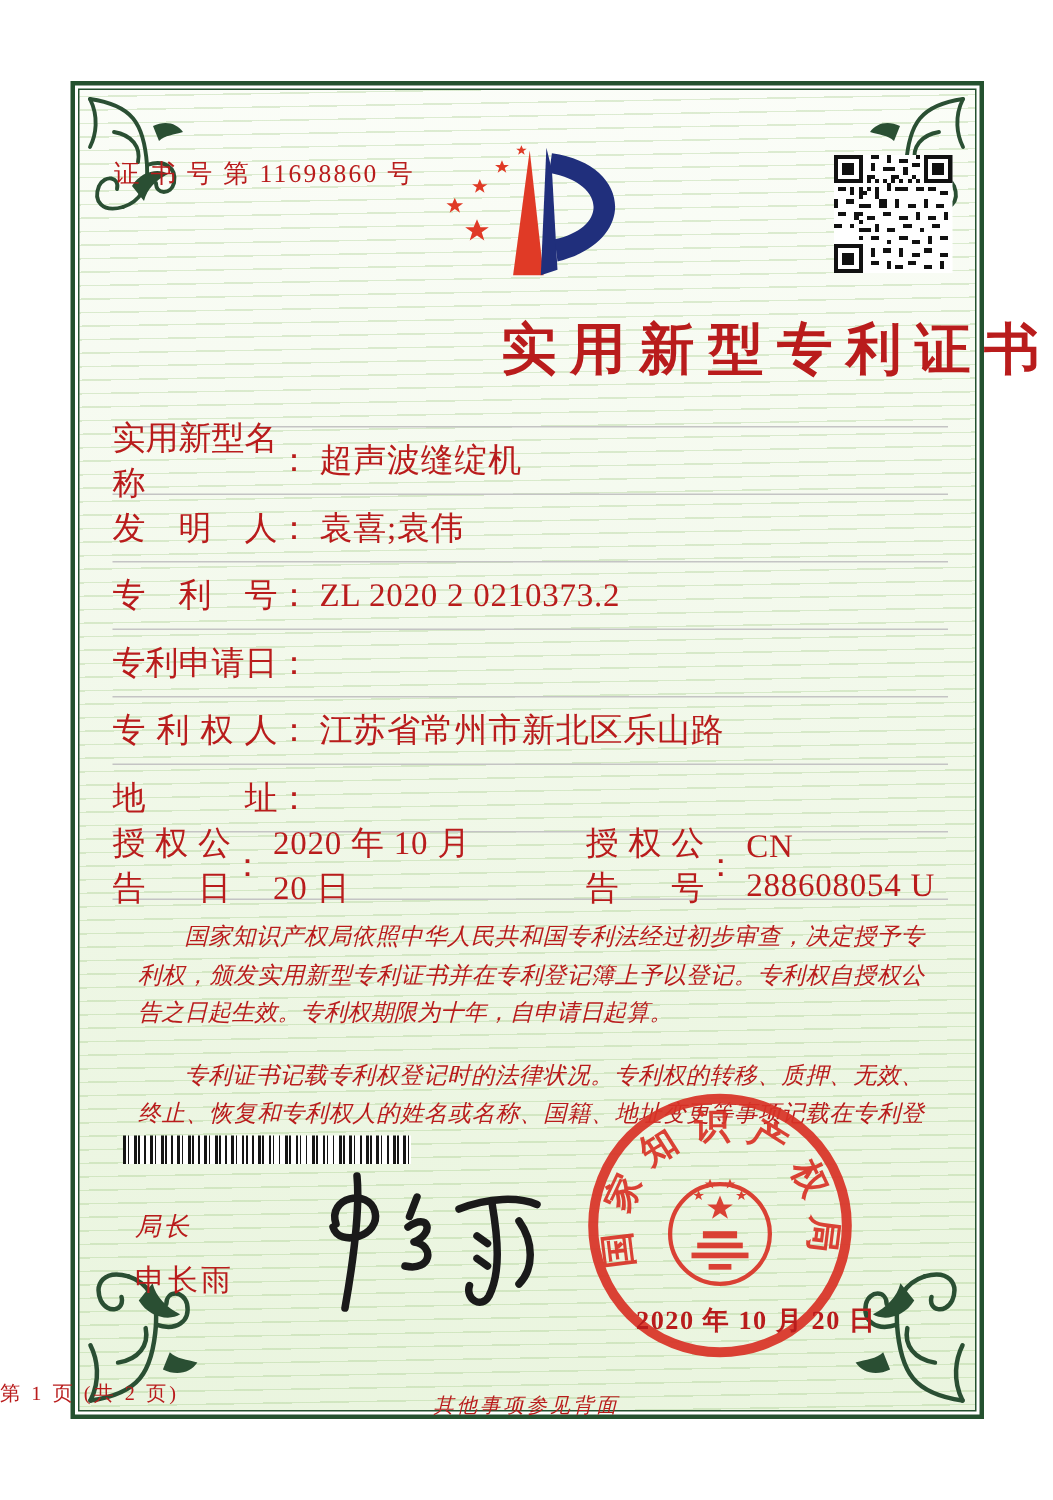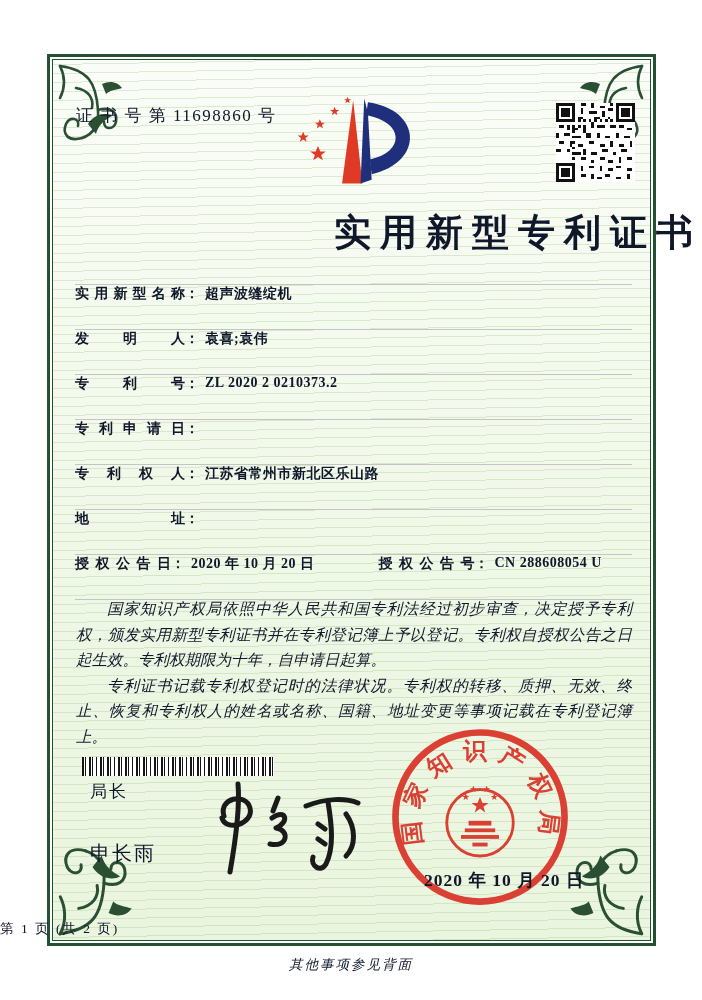--- a/index.html
+++ b/index.html
@@ -1,20 +1,20 @@
 <!DOCTYPE html>
 <html><head>
 <meta charset="utf-8">
 <style>
   html,body{margin:0;padding:0;background:#ffffff;}
   .page{
     position:relative;width:702px;height:1000px;margin:0 auto;
     background:#ffffff;overflow:hidden;
     font-family:"Liberation Serif","DejaVu Serif",serif;
-    color:#0f172a;
+    color:#b91c1c;
   }
   
   .frame{
     position:absolute;left:47px;top:54px;right:46px;bottom:54px;
     border:3px solid #24512f;
   }
   .frame .frame-inner{
     position:absolute;inset:2px;border:1px solid #24512f;
   }
   
@@ -34,47 +34,47 @@
 
   .logo{position:absolute;left:281px;top:84px;width:148px;height:114px;}
   .qr{position:absolute;left:556px;top:103px;width:79px;height:79px;}
 
   .title{
     position:absolute;left:0;top:208px;width:100%;text-align:right;
     font-size:37px;font-weight:bold;letter-spacing:9px;margin:0;
   }
 
   .fields{position:absolute;left:75px;top:284px;width:557px;border-top:1px solid #c4c4c4;}
-  .row{height:44px;display:flex;align-items:flex-start;border-bottom:1px solid #c4c4c4;font-size:14px;font-weight:bold;}
+  .row{height:44px;display:flex;align-items:center;border-bottom:1px solid #c4c4c4;font-size:22px;}
   .lbl{display:inline-block;width:110px;text-align:justify;text-align-last:justify;}
   .colon{display:inline-block;margin-right:6px;}
   .val{letter-spacing:0.5px;}
   .grant-row .lbl2{display:inline-block;width:96px;text-align:justify;text-align-last:justify;}
   .grant-gap{display:inline-block;width:64px;}
 
   .body-text{position:absolute;left:76px;top:596px;width:556px;font-size:15.5px;line-height:25.5px;text-align:justify;font-style:italic;}
-  .body-text p{margin:0;text-indent:2em;}
+  .body-text p{margin:16px;text-indent:2em;}
 
   .barcode{
     position:absolute;left:82px;top:757px;width:192px;height:19px;
     background:repeating-linear-gradient(90deg,
       #151515 0 2px,#fff 2px 3px,#151515 3px 4px,#fff 4px 7px,
       #151515 7px 9px,#fff 9px 10px,#151515 10px 11px,#fff 11px 14px,
       #151515 14px 15px,#fff 15px 18px);
   }
 
-  .issuer-title{position:absolute;left:90px;top:780px;font-size:17px;letter-spacing:2px;}
+  .issuer-title{position:absolute;left:90px;top:806px;font-size:17px;letter-spacing:2px;font-style:italic;}
   .issuer-name{position:absolute;left:90px;top:840px;font-size:20px;letter-spacing:2px;}
   .signature{position:absolute;left:194px;top:776px;width:180px;height:104px;}
 
   .seal{position:absolute;left:385px;top:722px;width:190px;height:190px;opacity:0.92;}
   .seal-date{position:absolute;left:424px;top:868px;font-size:17.5px;font-weight:bold;letter-spacing:1px;}
 
   .page-num{position:absolute;left:0;top:920px;width:100%;text-align:left;font-size:13.5px;letter-spacing:2px;}
-  .back-note{position:absolute;left:0;top:956px;width:100%;text-align:center;font-size:13.5px;letter-spacing:2px;font-style:italic;}
+  .back-note{position:absolute;left:0;top:928px;width:100%;text-align:center;font-size:13.5px;letter-spacing:2px;font-style:italic;}
 </style>
 </head>
 <body>
 
 <div class="page">
 
   <div class="guilloche"></div>
 
   <div class="frame">
     <div class="frame-inner"></div>

